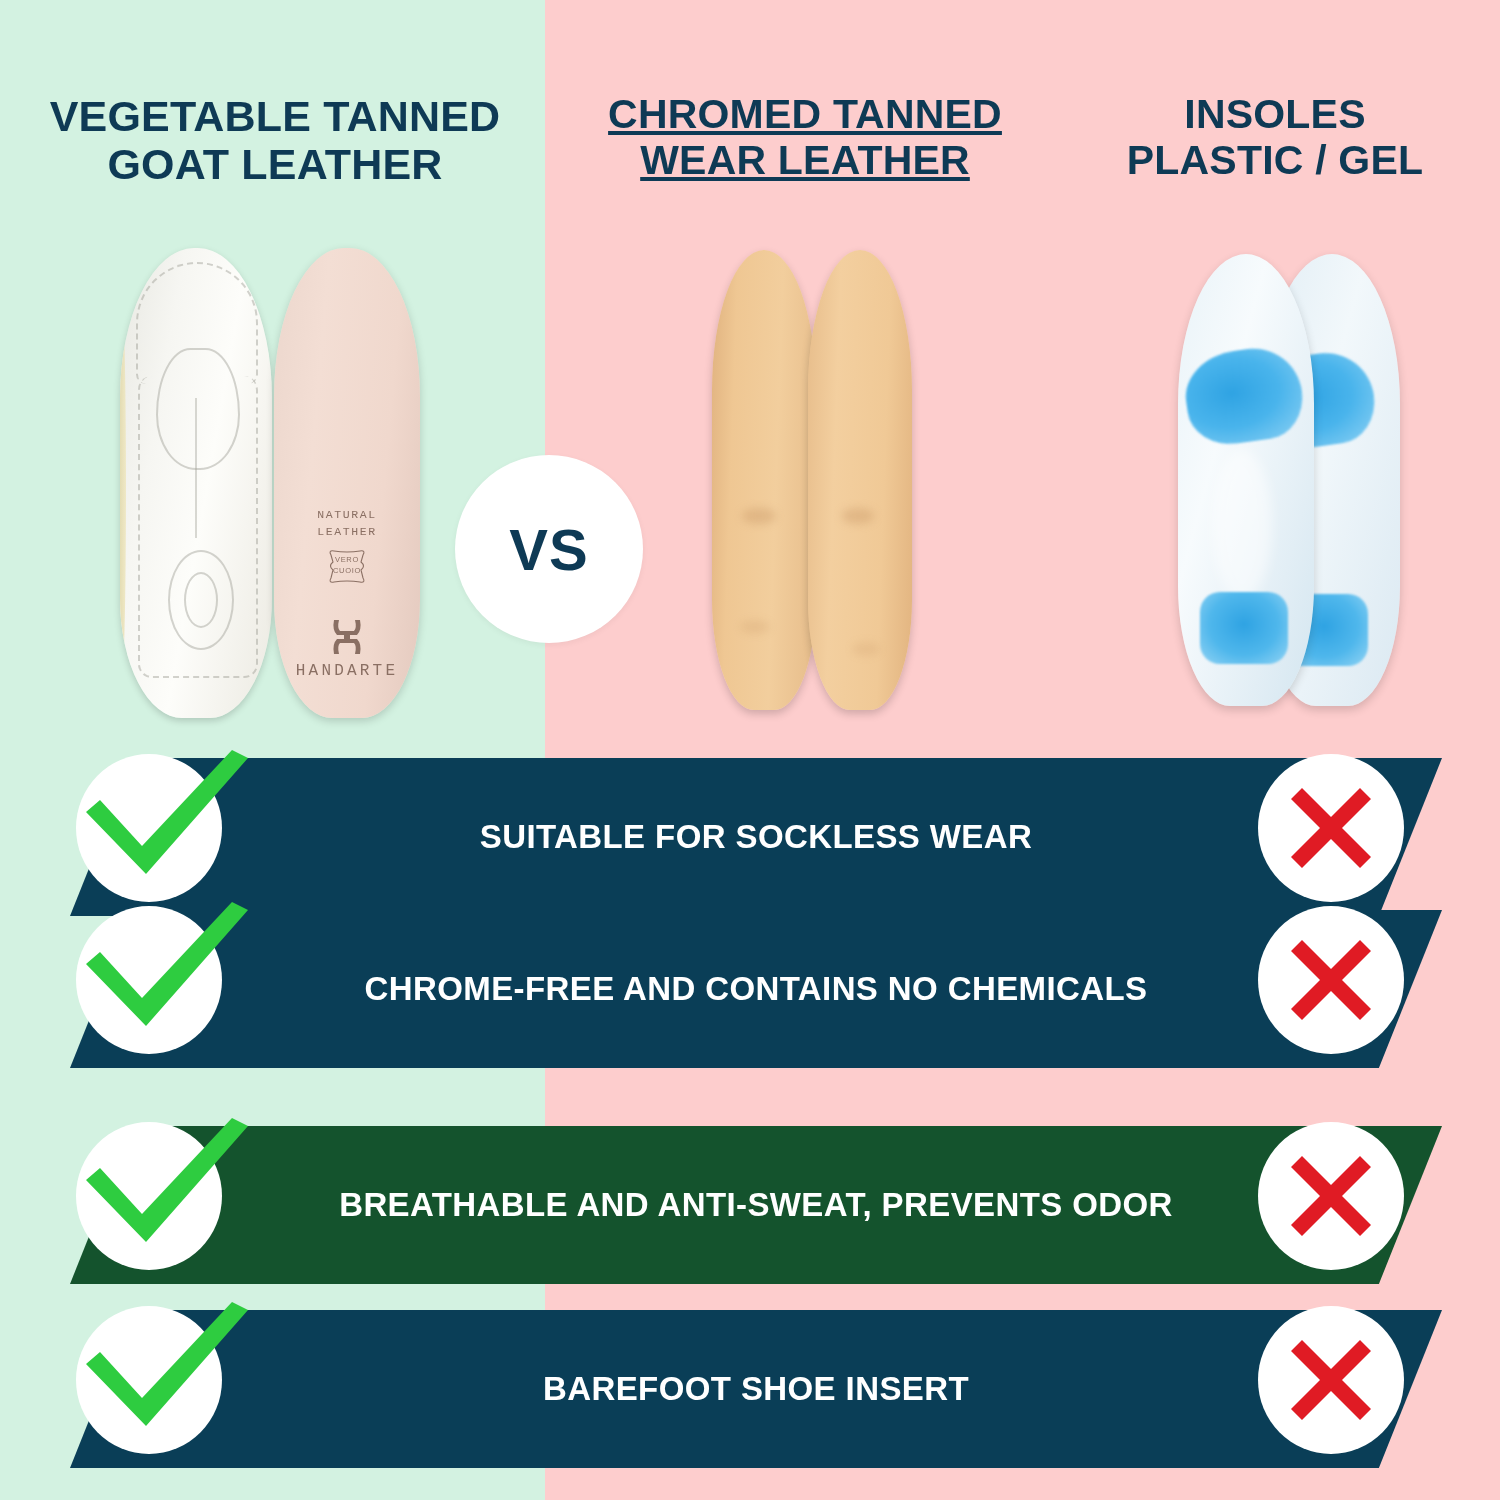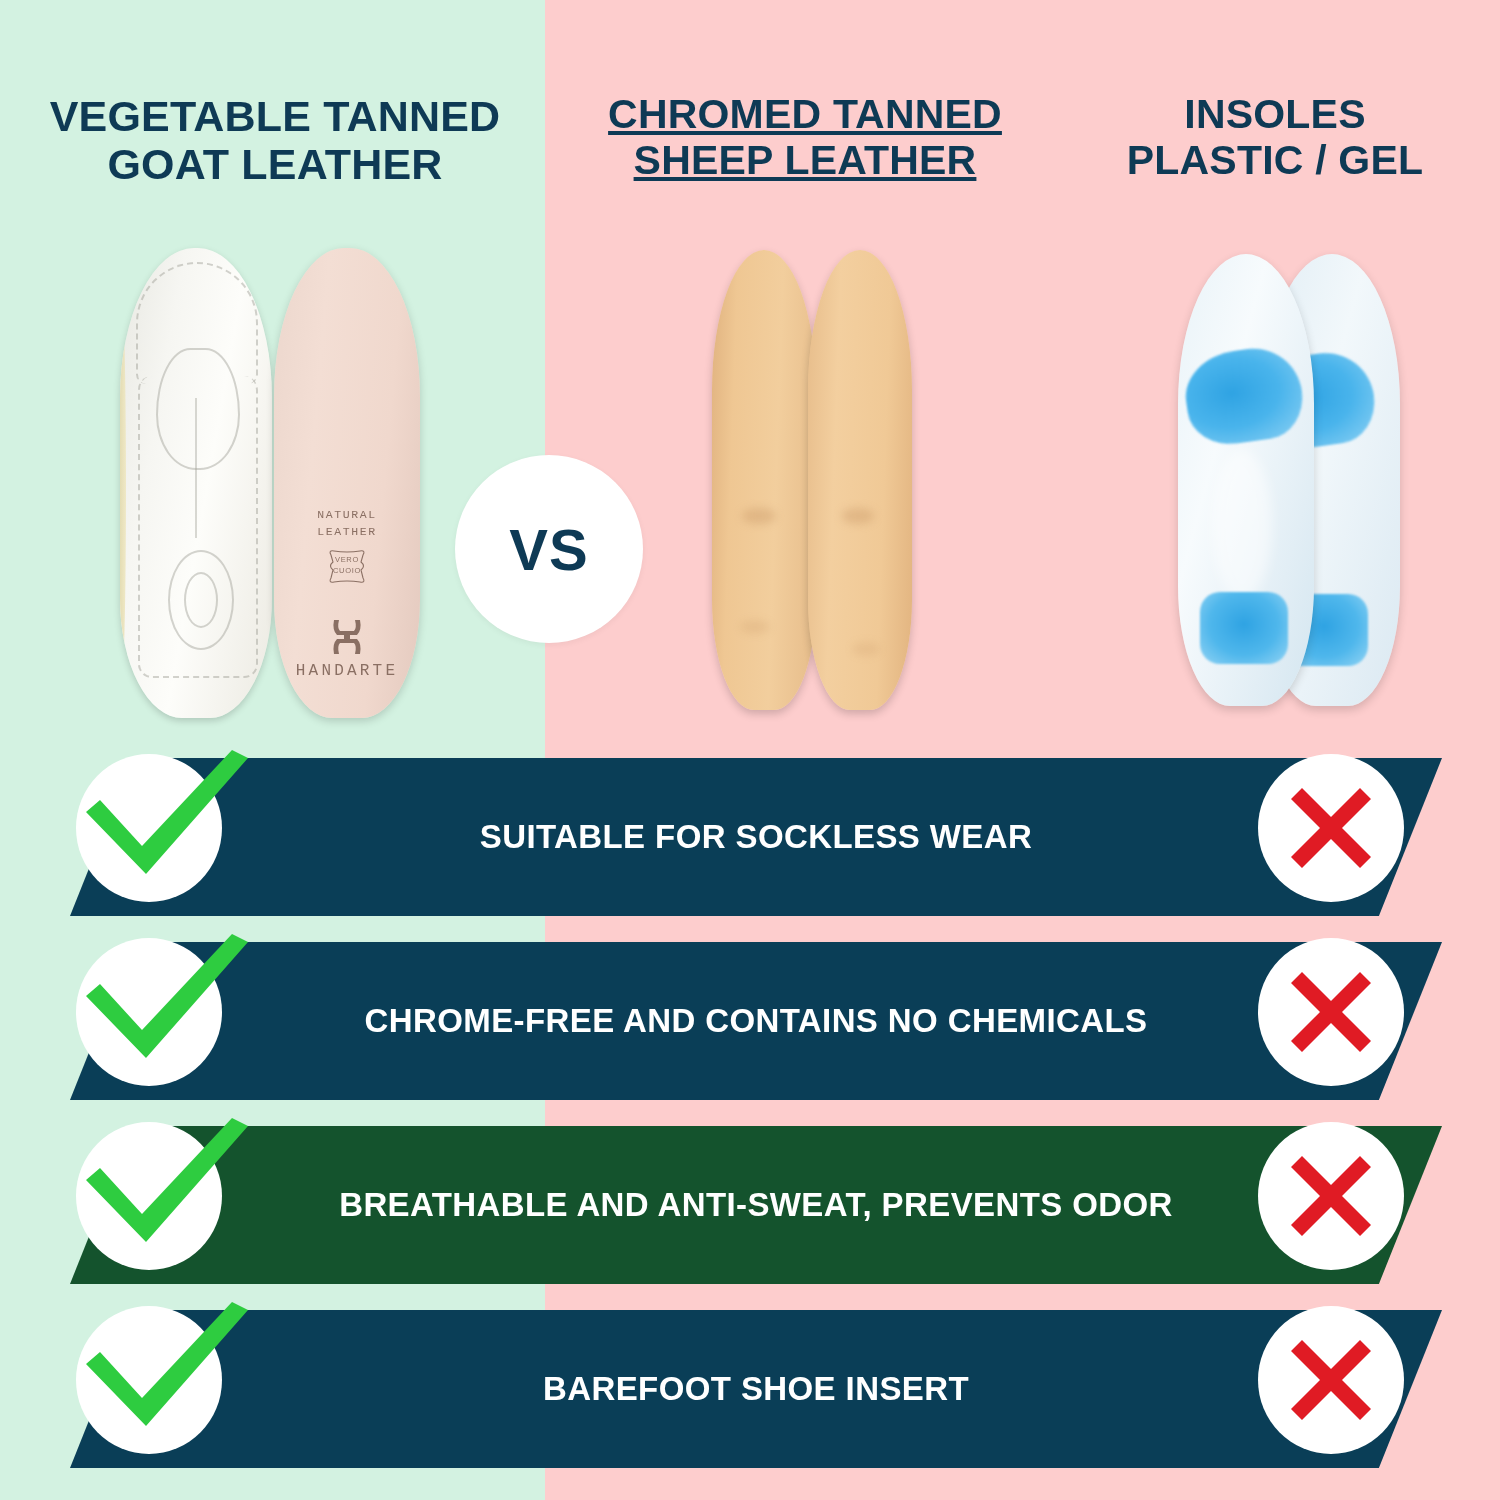--- a/index.html
+++ b/index.html
@@ -128,21 +128,21 @@
     background:#fff;border-radius:50%;
     display:flex;align-items:center;justify-content:center;
     box-shadow:0 2px 6px rgba(0,0,0,.05);z-index:6;
   }
   .vs-badge span{color:#0e3a55;font-size:58px;font-weight:bold;letter-spacing:1px;}
 
   
   .rows{position:absolute;left:0;top:0;width:1500px;height:1500px;}
   .row{position:absolute;left:0;width:1500px;height:158px;}
   .row.r1{top:758px;}
-  .row.r2{top:942px;}
+  .row.r2{top:910px;}
   .row.r3{top:1126px;}
   .row.r4{top:1310px;}
 
   .banner{
     position:absolute;left:70px;top:0;width:1372px;height:158px;
     background:#0a3e57;
     -webkit-clip-path:polygon(4.6% 0%, 100% 0%, 95.4% 100%, 0% 100%);
     clip-path:polygon(4.6% 0%, 100% 0%, 95.4% 100%, 0% 100%);
     display:flex;align-items:center;justify-content:center;
   }
@@ -170,21 +170,21 @@
   <div class="bg-left" style="background: rgb(211, 242, 225);"></div>
   <div class="bg-right" style="background: rgb(253, 205, 205);"></div>
 
   <div class="headings">
     <div class="col-title t1" style="color: rgb(14, 58, 85);">
       <div>VEGETABLE TANNED</div>
       <div>GOAT LEATHER</div>
     </div>
     <div class="col-title t2" style="color: rgb(14, 58, 85);">
       <div>CHROMED TANNED</div>
-      <div>SHEEP LEATHER</div>
+      <div>WEAR LEATHER</div>
     </div>
     <div class="col-title t3" style="color: rgb(14, 58, 85);">
       <div>INSOLES</div>
       <div>PLASTIC / GEL</div>
     </div>
   </div>
 
   <div class="products">
 
     <div class="prod goat">

